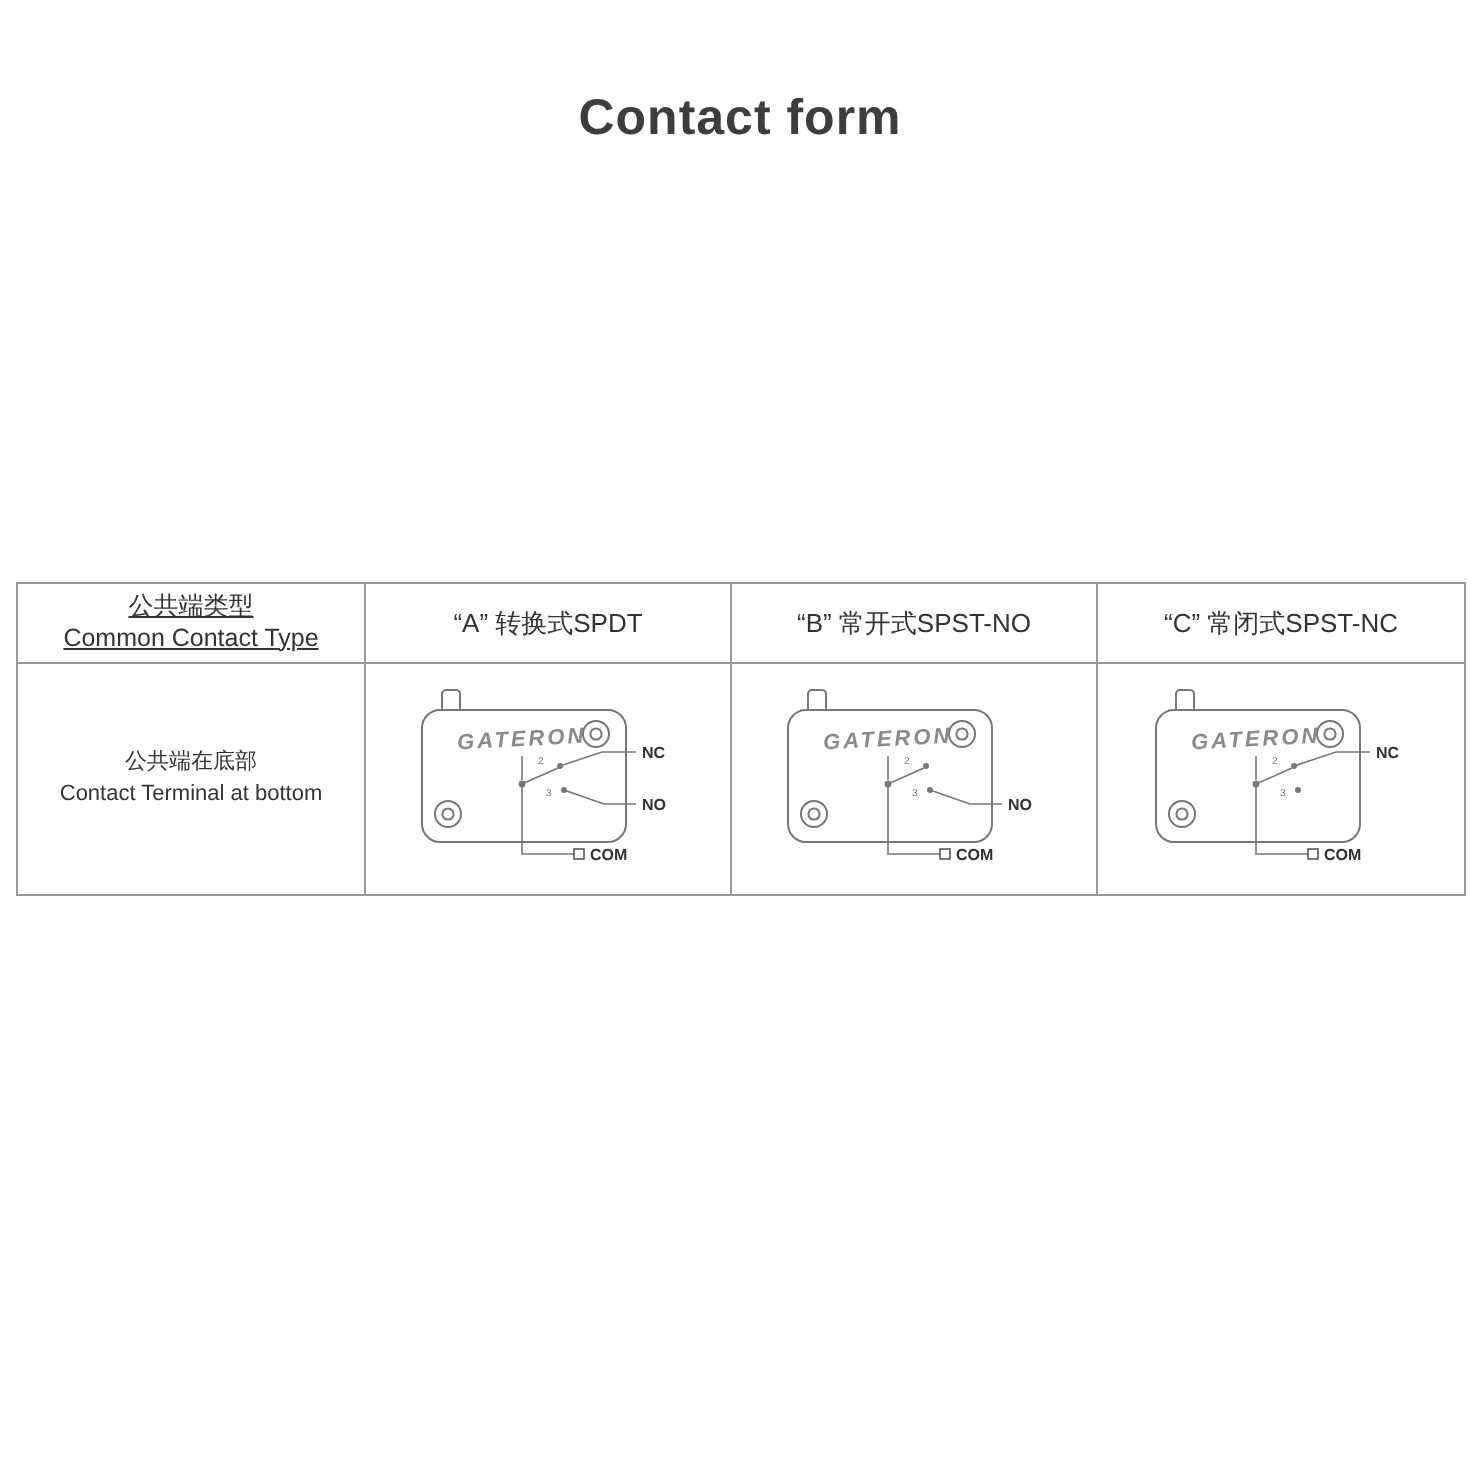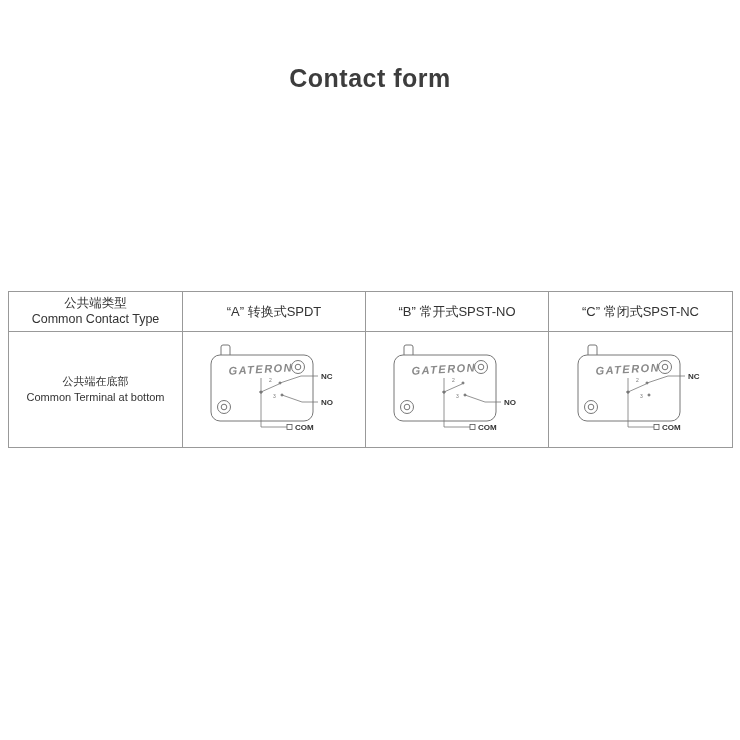--- a/index.html
+++ b/index.html
@@ -7,21 +7,21 @@
   body {
     width: 740px;
     height: 740px;
     background: #ffffff;
     font-family: "Liberation Sans", sans-serif;
     position: relative;
     overflow: hidden;
   }
   .page-title {
     position: absolute;
-    top: 64px;
+    top: 45px;
     left: 0;
     width: 100%;
     text-align: center;
     font-size: 25px;
     font-weight: 700;
     color: #3d3d3d;
     letter-spacing: 0.5px;
   }
   table.contact-table {
     position: absolute;
@@ -41,20 +41,21 @@
     height: 40px;
     text-align: center;
     vertical-align: middle;
     font-size: 13px;
     color: #333333;
   }
   .header-cell .two-line {
     font-size: 12.5px;
     line-height: 1.25;
     color: #333333;
+    text-decoration: underline;
   }
   .row-label-cell {
     height: 116px;
     text-align: center;
     vertical-align: middle;
     font-size: 11px;
     color: #333333;
     line-height: 1.45;
     margin-left: 25px;
   }
@@ -88,21 +89,21 @@
           <div>Common Contact Type</div>
         </div>
       </th>
       <th class="header-cell">“A” 转换式SPDT</th>
       <th class="header-cell">“B” 常开式SPST-NO</th>
       <th class="header-cell">“C” 常闭式SPST-NC</th>
     </tr>
     <tr>
       <td class="row-label-cell">
         <div>公共端在底部</div>
-        <div>Common Terminal at bottom</div>
+        <div>Contact Terminal at bottom</div>
       </td>
 
       <td class="switch-cell">
         <svg class="switch-svg" viewBox="0 0 150 100" width="150" height="100">
           <g stroke="#777777" fill="none" stroke-width="1">
             <rect x="22" y="5" width="9" height="12" rx="2"></rect>
             <rect x="12" y="15" width="102" height="66" rx="9" fill="#ffffff"></rect>
             <circle cx="99" cy="27" r="6.5"></circle>
             <circle cx="99" cy="27" r="2.8"></circle>
             <circle cx="25" cy="67" r="6.5"></circle>

